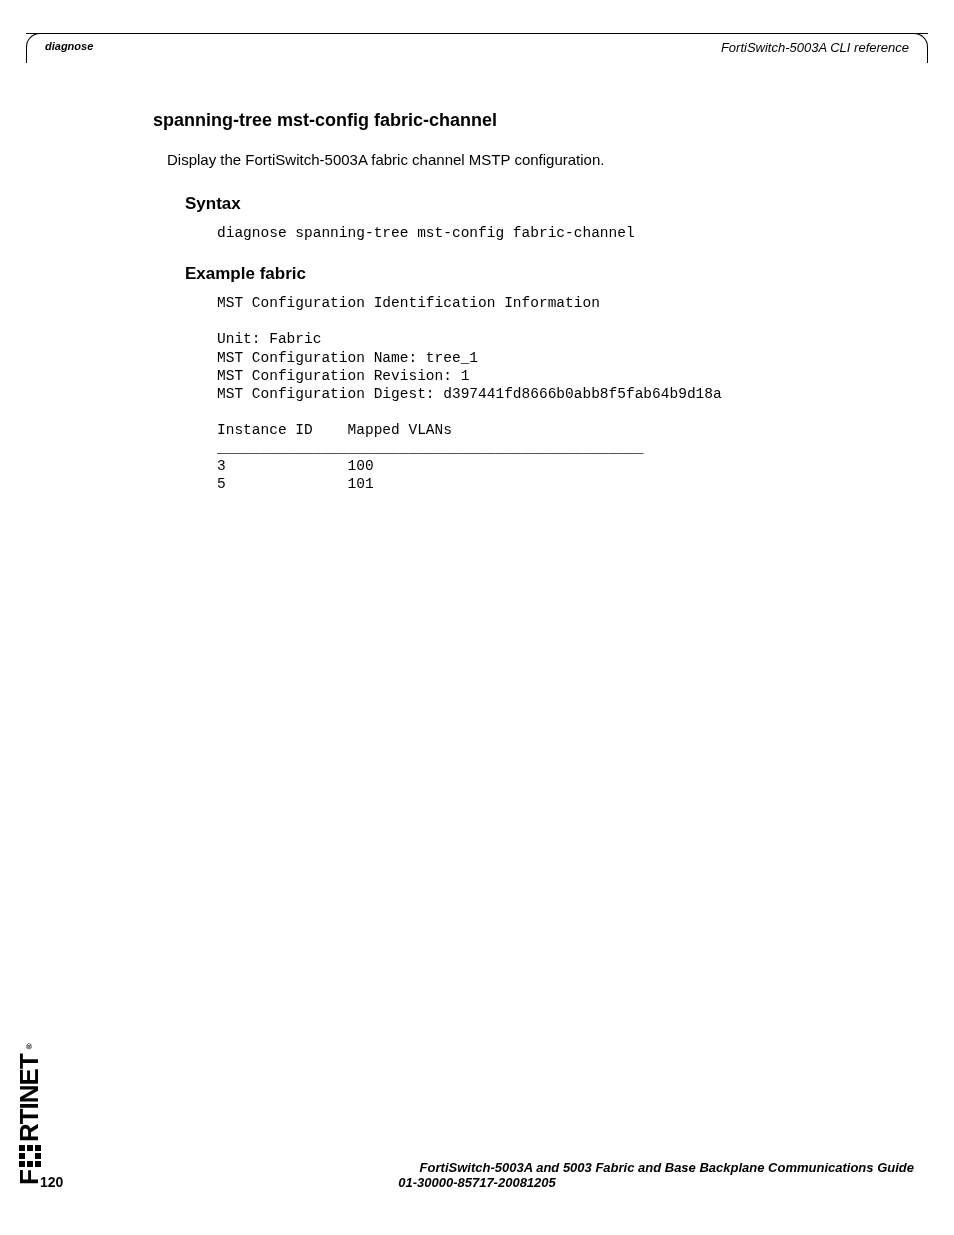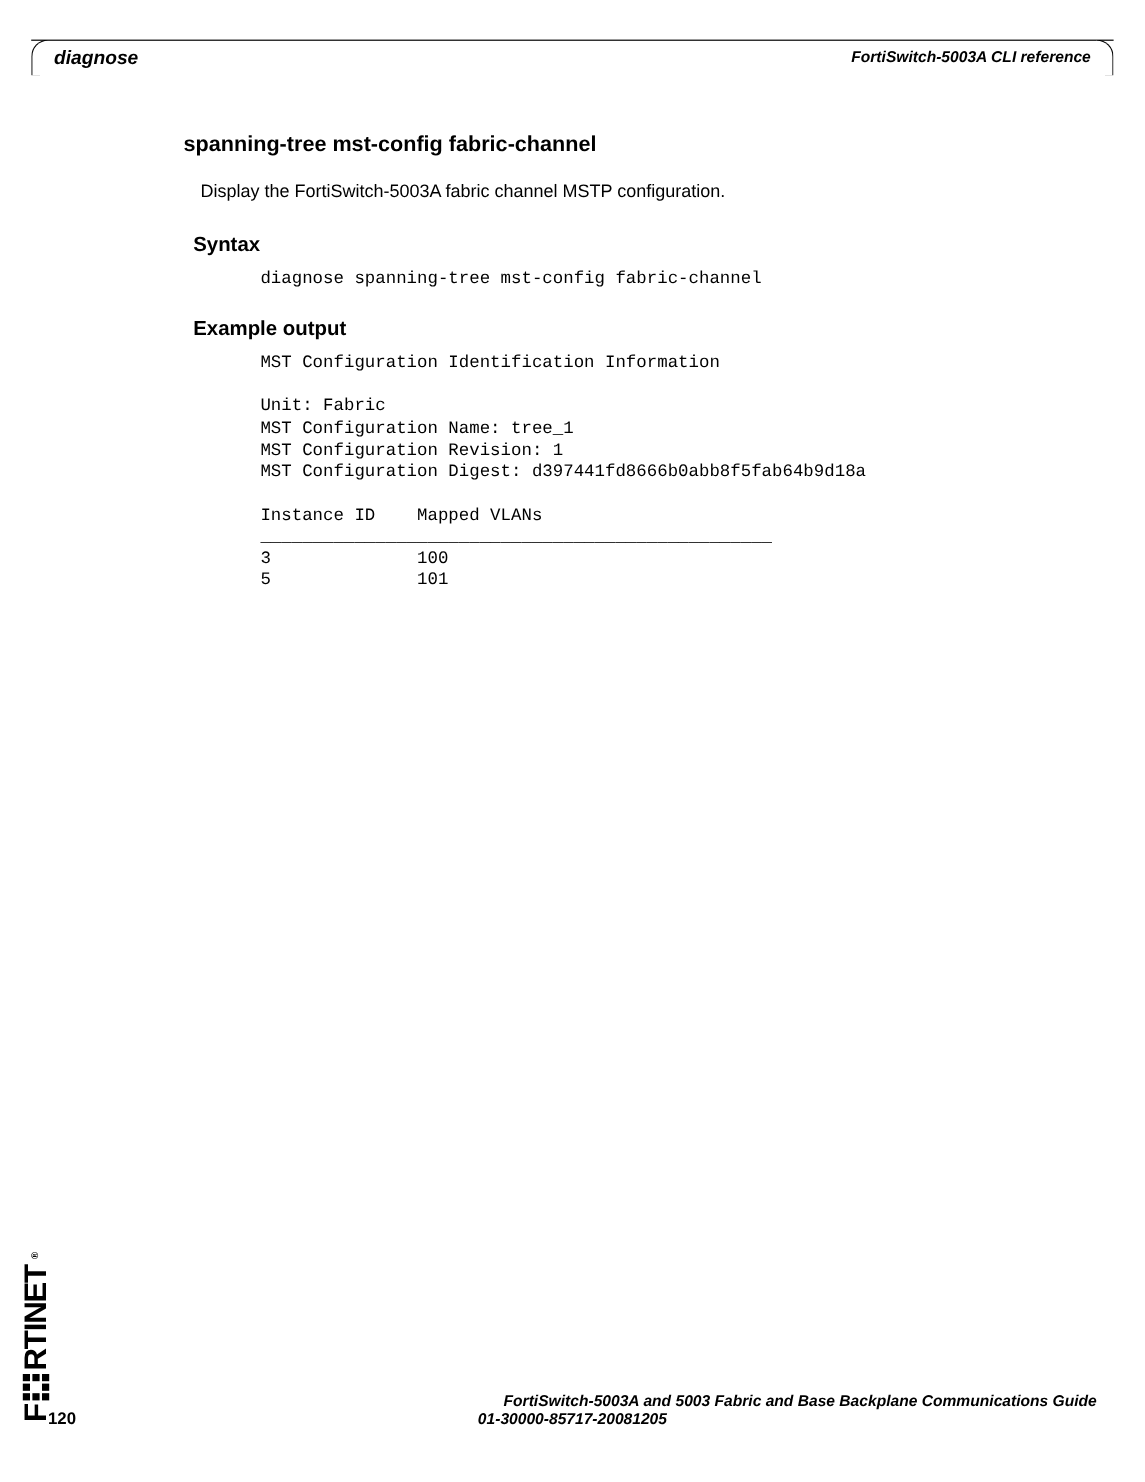--- a/index.html
+++ b/index.html
@@ -48,28 +48,28 @@
       border-top: 1px solid #000;
       border-top-right-radius: 14px;
       background: #fff;
     }
     .header-label-left {
       position: absolute;
       top: 40px;
       left: 45px;
       font-style: italic;
       font-weight: bold;
-      font-size: 16px;
+      font-size: 11px;
     }
     .header-label-right {
       position: absolute;
       top: 40px;
       right: 45px;
       font-style: italic;
-      font-weight: bold;
+      font-weight: normal;
       font-size: 13px;
     }
     .content {
       position: absolute;
       top: 110px;
       left: 153px;
       right: 60px;
     }
     .section-title {
       font-weight: bold;
@@ -79,21 +79,21 @@
     }
     .description {
       font-size: 15px;
       margin-left: 14px;
       margin-bottom: 26px;
       font-family: Arial, Helvetica, sans-serif;
     }
     .subsection-title {
       font-weight: bold;
       font-size: 17px;
-      margin-left: 8px;
+      margin-left: 32px;
       margin-bottom: 10px;
       font-family: Arial, Helvetica, sans-serif;
     }
     .code-block {
       font-family: "Courier New", Courier, monospace;
       font-size: 14.5px;
       margin-left: 64px;
       margin-bottom: 22px;
       white-space: pre;
       line-height: 1.25;
@@ -162,21 +162,21 @@
   <div class="header-label-left">diagnose</div>
   <div class="header-label-right">FortiSwitch-5003A CLI reference</div>
 
   <div class="content">
     <div class="section-title">spanning-tree mst-config fabric-channel</div>
     <div class="description">Display the FortiSwitch-5003A fabric channel MSTP configuration.</div>
 
     <div class="subsection-title">Syntax</div>
     <div class="code-block">diagnose spanning-tree mst-config fabric-channel</div>
 
-    <div class="subsection-title">Example output</div>
+    <div class="subsection-title">Example fabric</div>
     <div class="code-block">MST Configuration Identification Information
 
 Unit: Fabric
 MST Configuration Name: tree_1
 MST Configuration Revision: 1
 MST Configuration Digest: d397441fd8666b0abb8f5fab64b9d18a
 
 Instance ID    Mapped VLANs
 _________________________________________________
 3              100

